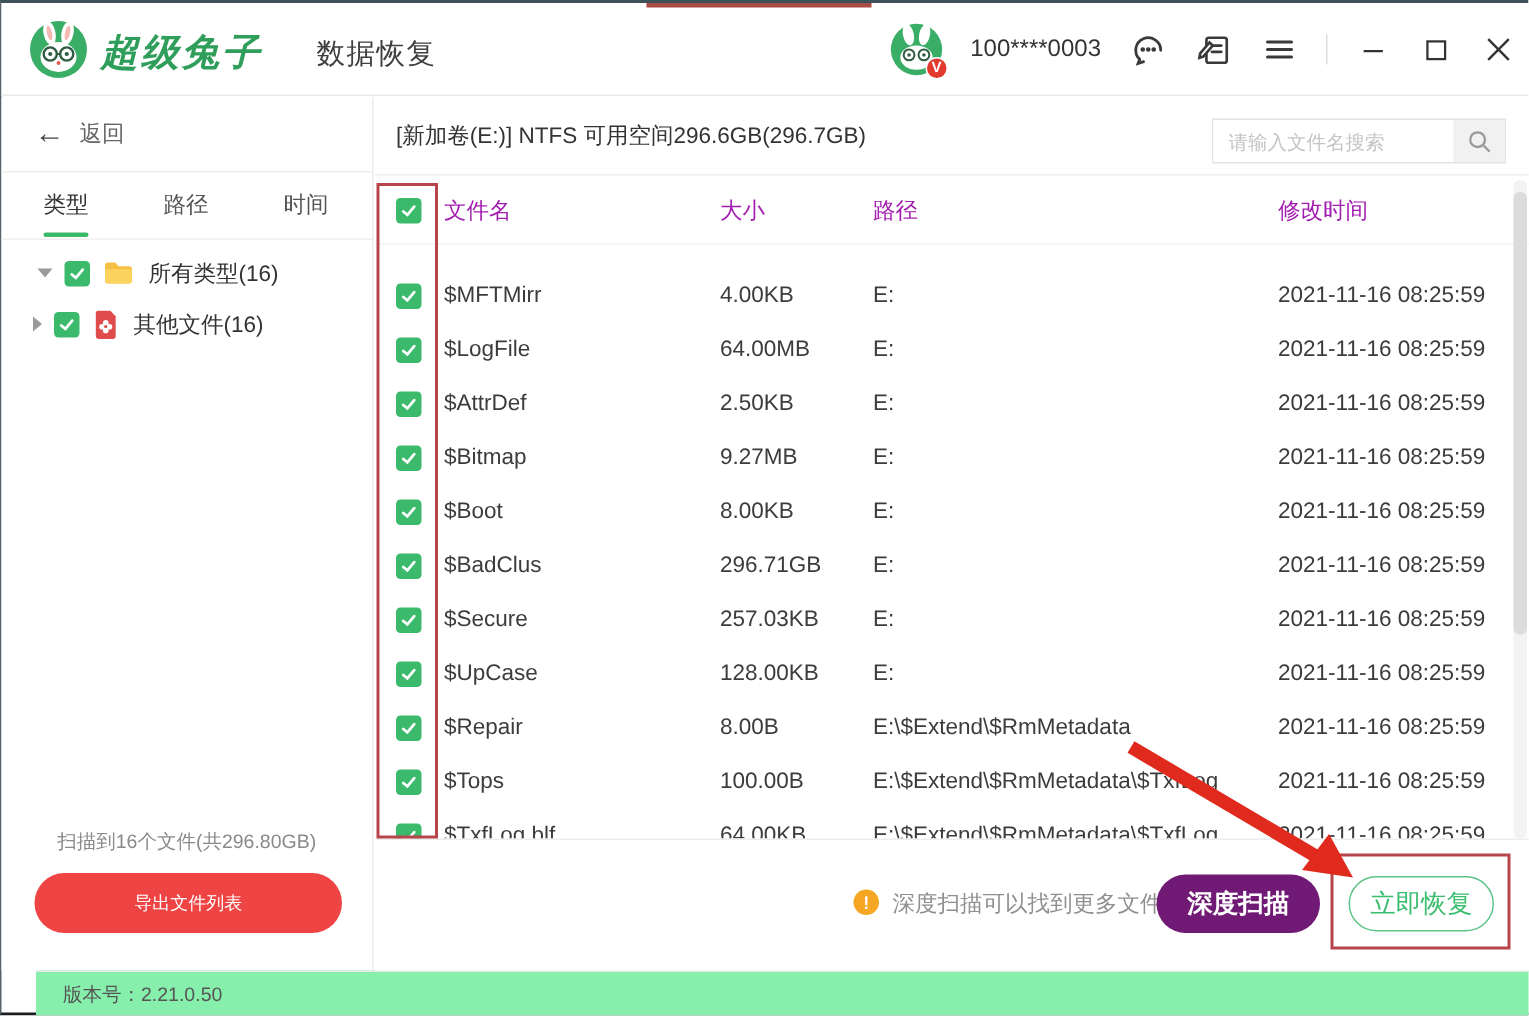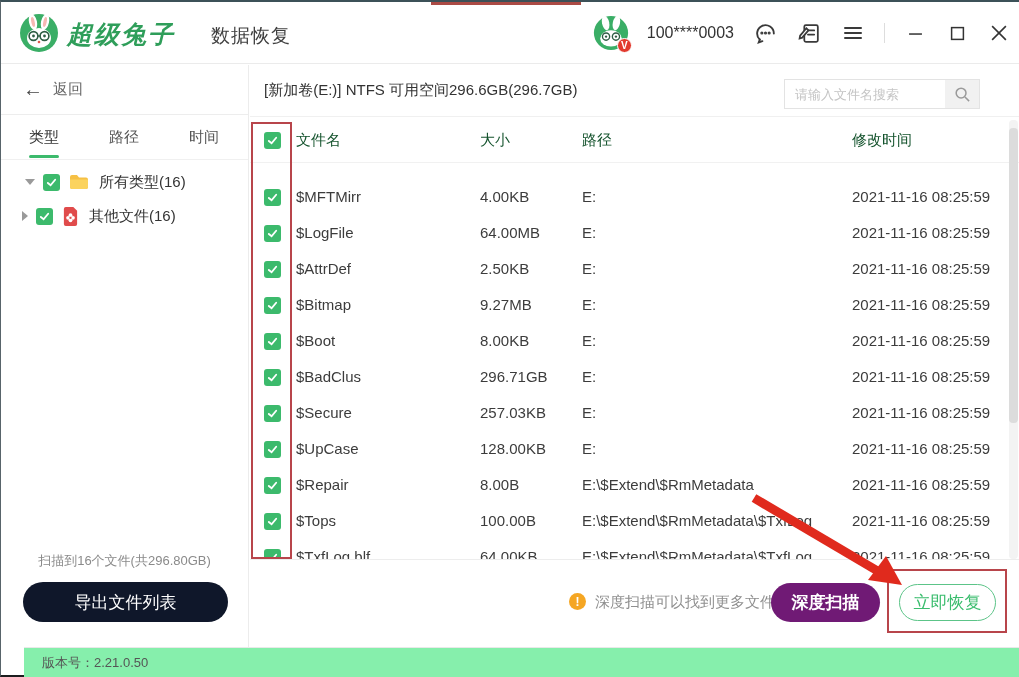--- a/index.html
+++ b/index.html
@@ -40,41 +40,41 @@
   .tree-row { position:relative; height:34px; display:flex; align-items:center; cursor:pointer; }
   .caret-down { width:0; height:0; border-left:5px solid transparent; border-right:5px solid transparent;
                 border-top:6px solid #9a9a9a; }
   .caret-right { width:0; height:0; border-top:5px solid transparent; border-bottom:5px solid transparent;
                  border-left:6px solid #9a9a9a; }
   .checkbox { width:17px; height:17px; background:#3cba6c; border-radius:3px; display:flex;
               align-items:center; justify-content:center; flex:0 0 auto; cursor:pointer; }
   .tree-label { font-size:15px; color:#333; margin-left:10px; }
   .scan-summary { position:absolute; left:0; top:487px; width:100%; text-align:center; font-size:13px; color:#8a8a8a; }
   .export-btn { position:absolute; left:22px; top:517px; width:205px; height:40px; border:none; border-radius:20px;
-                background:#0f172a; color:#fff; font-size:17px; cursor:pointer; font-family:inherit; }
+                background:#ef4444; color:#fff; font-size:12px; cursor:pointer; font-family:inherit; }
 
   
   .footer { position:absolute; left:0; top:645px; width:100%; height:30px; background:#86efac;
             border-top:1px solid #e9e9e9; display:flex; align-items:center; padding-left:18px;margin-left:23px; }
   .version { font-size:13px; color:#555; }
 
   
   .main { position:absolute; left:249px; top:63px; width:770px; height:582px; }
   .volume-bar { position:absolute; left:0; top:0; width:100%; height:52px; border-bottom:1px solid #f0f0f0;padding-left:36px; }
   .volume-info { position:absolute; left:14px; top:16px; font-size:15px; color:#333; }
-  .search-box { position:absolute; right:40px; top:14px; width:196px; height:30px; border:1px solid #e3e3e3;
+  .search-box { position:absolute; right:16px; top:14px; width:196px; height:30px; border:1px solid #e3e3e3;
                 display:flex; background:#fff; }
   .search-input { flex:1; border:none; outline:none; font-size:13px; color:#444; padding-left:10px;
                   font-family:inherit; min-width:0; }
   .search-input::placeholder { color:#c4c4c4; }
   .search-btn { width:34px; background:#f1f1f1; display:flex; align-items:center; justify-content:center; cursor:pointer; }
 
   .thead { position:absolute; left:0; top:52px; width:100%; height:46px; border-bottom:1px solid #f1f1f1; }
   .thead .checkbox { position:absolute; left:14px; top:15px; }
-  .th { position:absolute; top:14px; font-size:15px; color:#14532d;font-family:Liberation Mono, monospace; }
+  .th { position:absolute; top:14px; font-size:15px; color:#a21caf;font-family:Liberation Mono, monospace; }
   .th-name { left:46px; } .th-size { left:230px; } .th-path { left:332px; } .th-time { left:602px;text-align:right; }
 
   .tbody { position:absolute; left:0; top:114px; width:100%; height:396px; overflow:hidden; }
   .trow { position:relative; height:36px; }
   .trow .checkbox { position:absolute; left:14px; top:10px; }
   .cell { position:absolute; top:9px; font-size:15px; color:#3c3c3c; white-space:nowrap; }
   .c-name { left:46px; } .c-size { left:230px; } .c-path { left:332px; } .c-time { left:602px; }
 
   .scrollbar { position:absolute; right:2px; top:55px; width:9px; height:439px; background:#f3f3f3; border-radius:4px; }
   .scroll-thumb { position:absolute; left:0; top:8px; width:9px; height:295px; background:#dcdcdc; border-radius:4px; cursor:pointer; }

